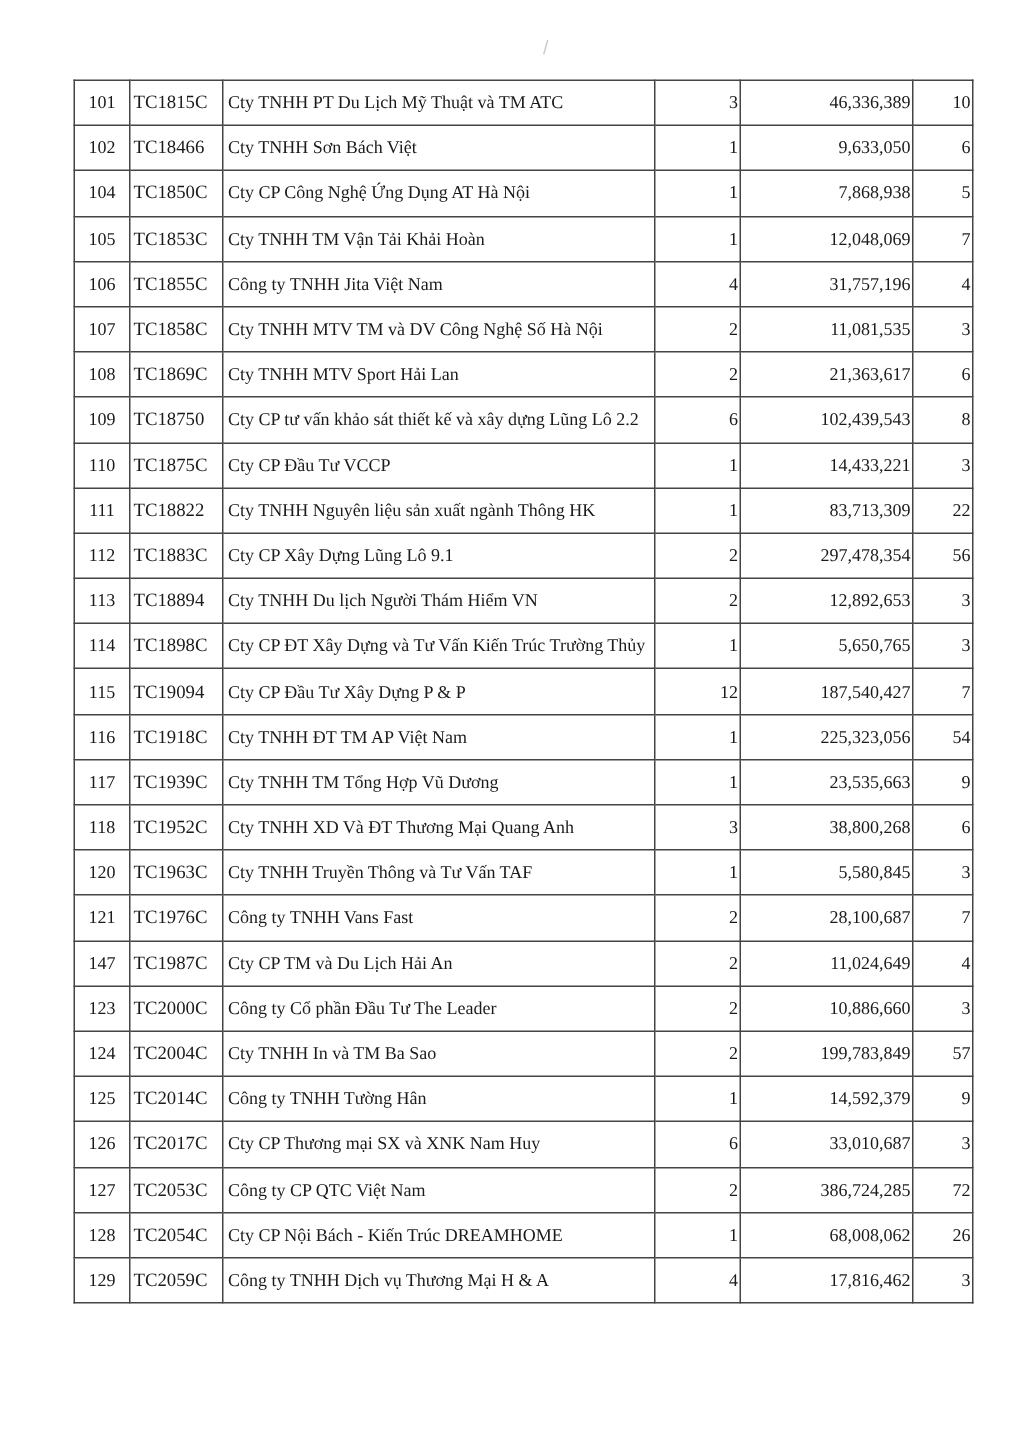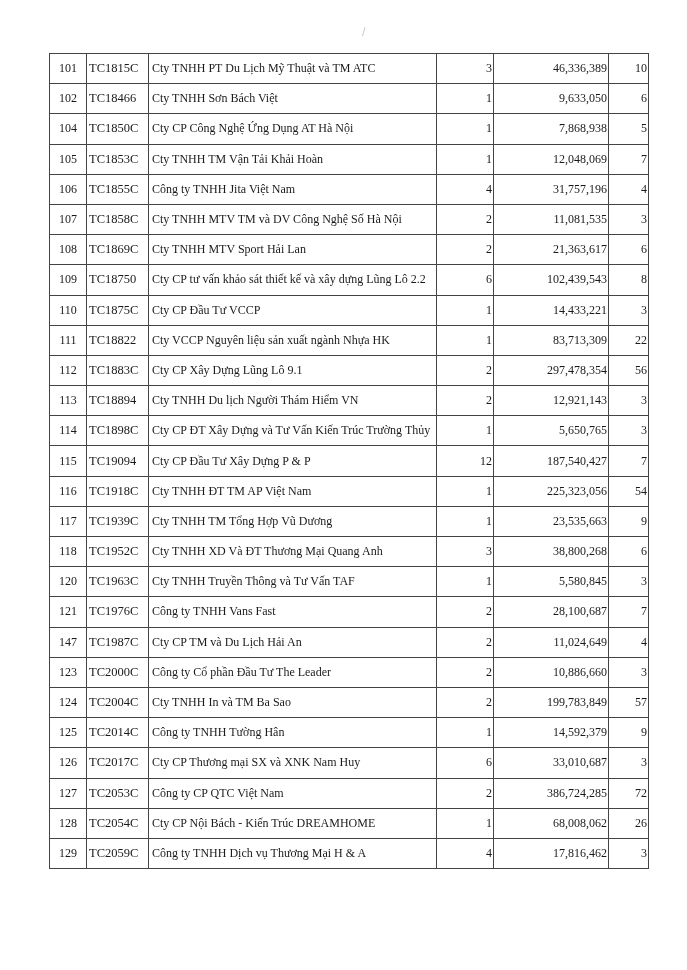--- a/index.html
+++ b/index.html
@@ -96,39 +96,39 @@
         <td class="stt">110</td>
         <td class="code">TC1875C</td>
         <td class="name">Cty CP Đầu Tư VCCP</td>
         <td class="num">1</td>
         <td class="num">14,433,221</td>
         <td class="num">3</td>
       </tr>
       <tr>
         <td class="stt">111</td>
         <td class="code">TC18822</td>
-        <td class="name">Cty VCCP Nguyên liệu sản xuất ngành Nhựa HK</td>
+        <td class="name">Cty TNHH Nguyên liệu sản xuất ngành Thông HK</td>
         <td class="num">1</td>
         <td class="num">83,713,309</td>
         <td class="num">22</td>
       </tr>
       <tr>
         <td class="stt">112</td>
         <td class="code">TC1883C</td>
         <td class="name">Cty CP Xây Dựng Lũng Lô 9.1</td>
         <td class="num">2</td>
         <td class="num">297,478,354</td>
         <td class="num">56</td>
       </tr>
       <tr>
         <td class="stt">113</td>
         <td class="code">TC18894</td>
         <td class="name">Cty TNHH Du lịch Người Thám Hiểm VN</td>
         <td class="num">2</td>
-        <td class="num">12,921,143</td>
+        <td class="num">12,892,653</td>
         <td class="num">3</td>
       </tr>
       <tr>
         <td class="stt">114</td>
         <td class="code">TC1898C</td>
         <td class="name">Cty CP ĐT Xây Dựng và Tư Vấn Kiến Trúc Trường Thủy</td>
         <td class="num">1</td>
         <td class="num">5,650,765</td>
         <td class="num">3</td>
       </tr>

